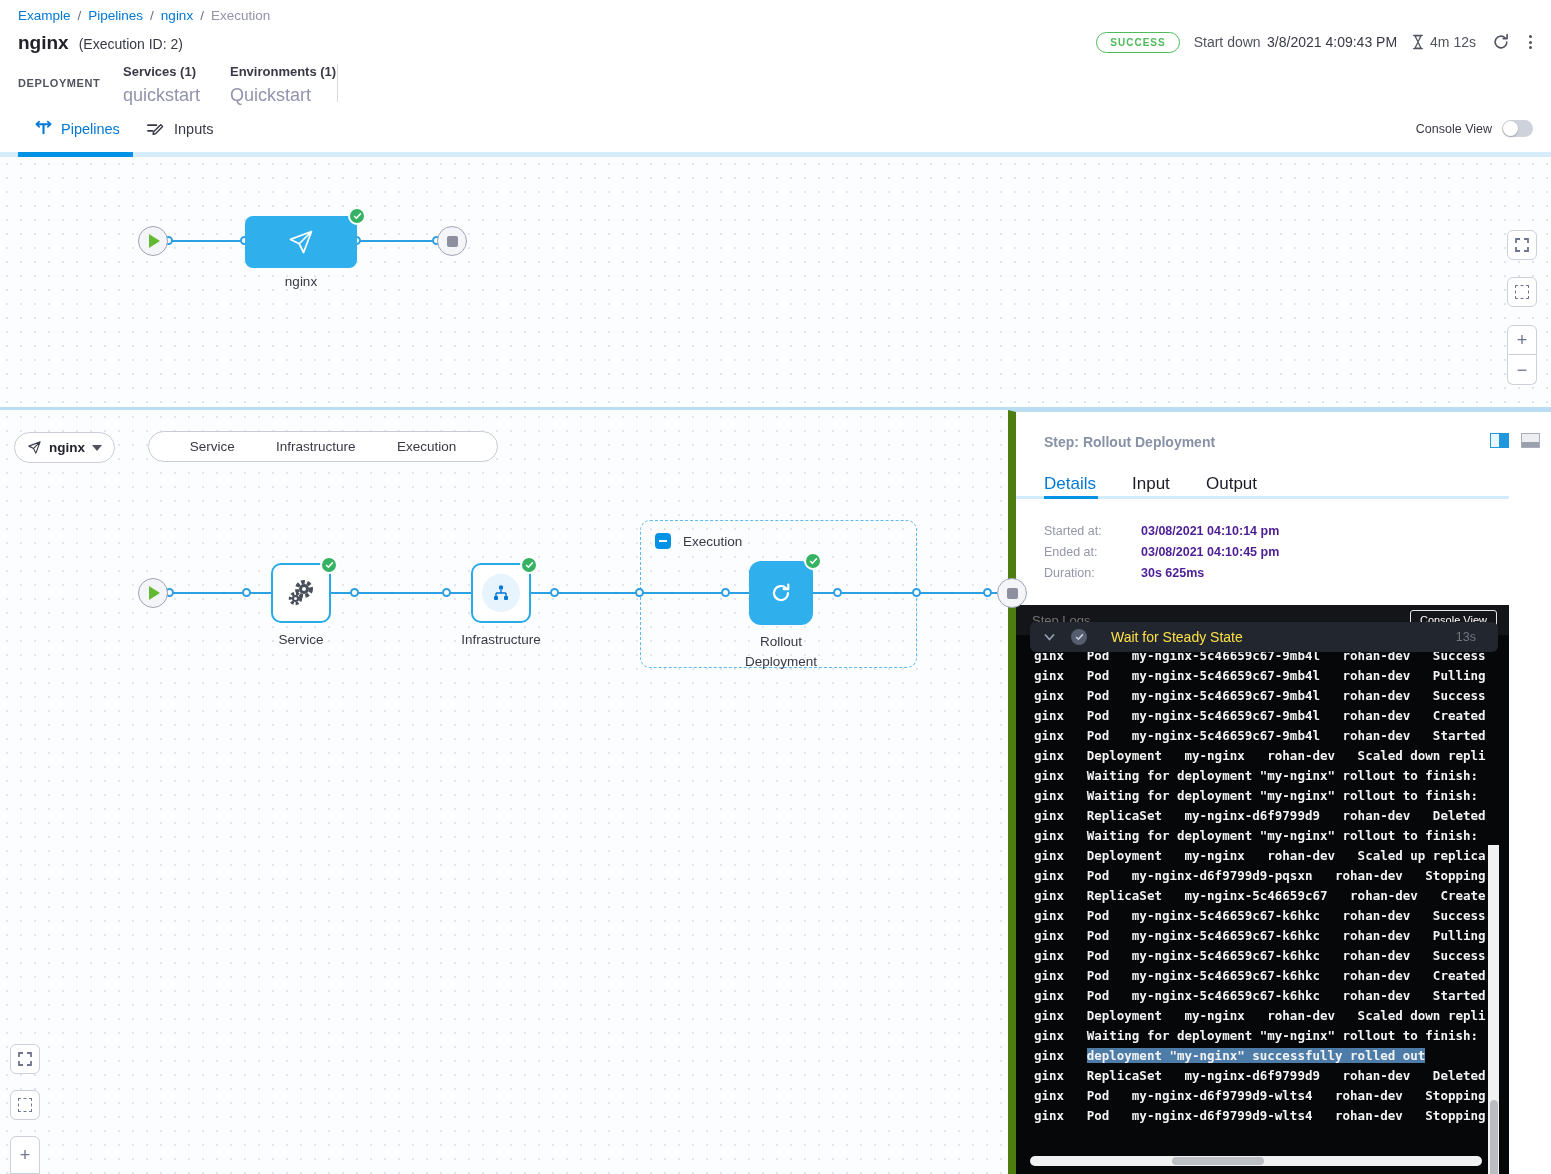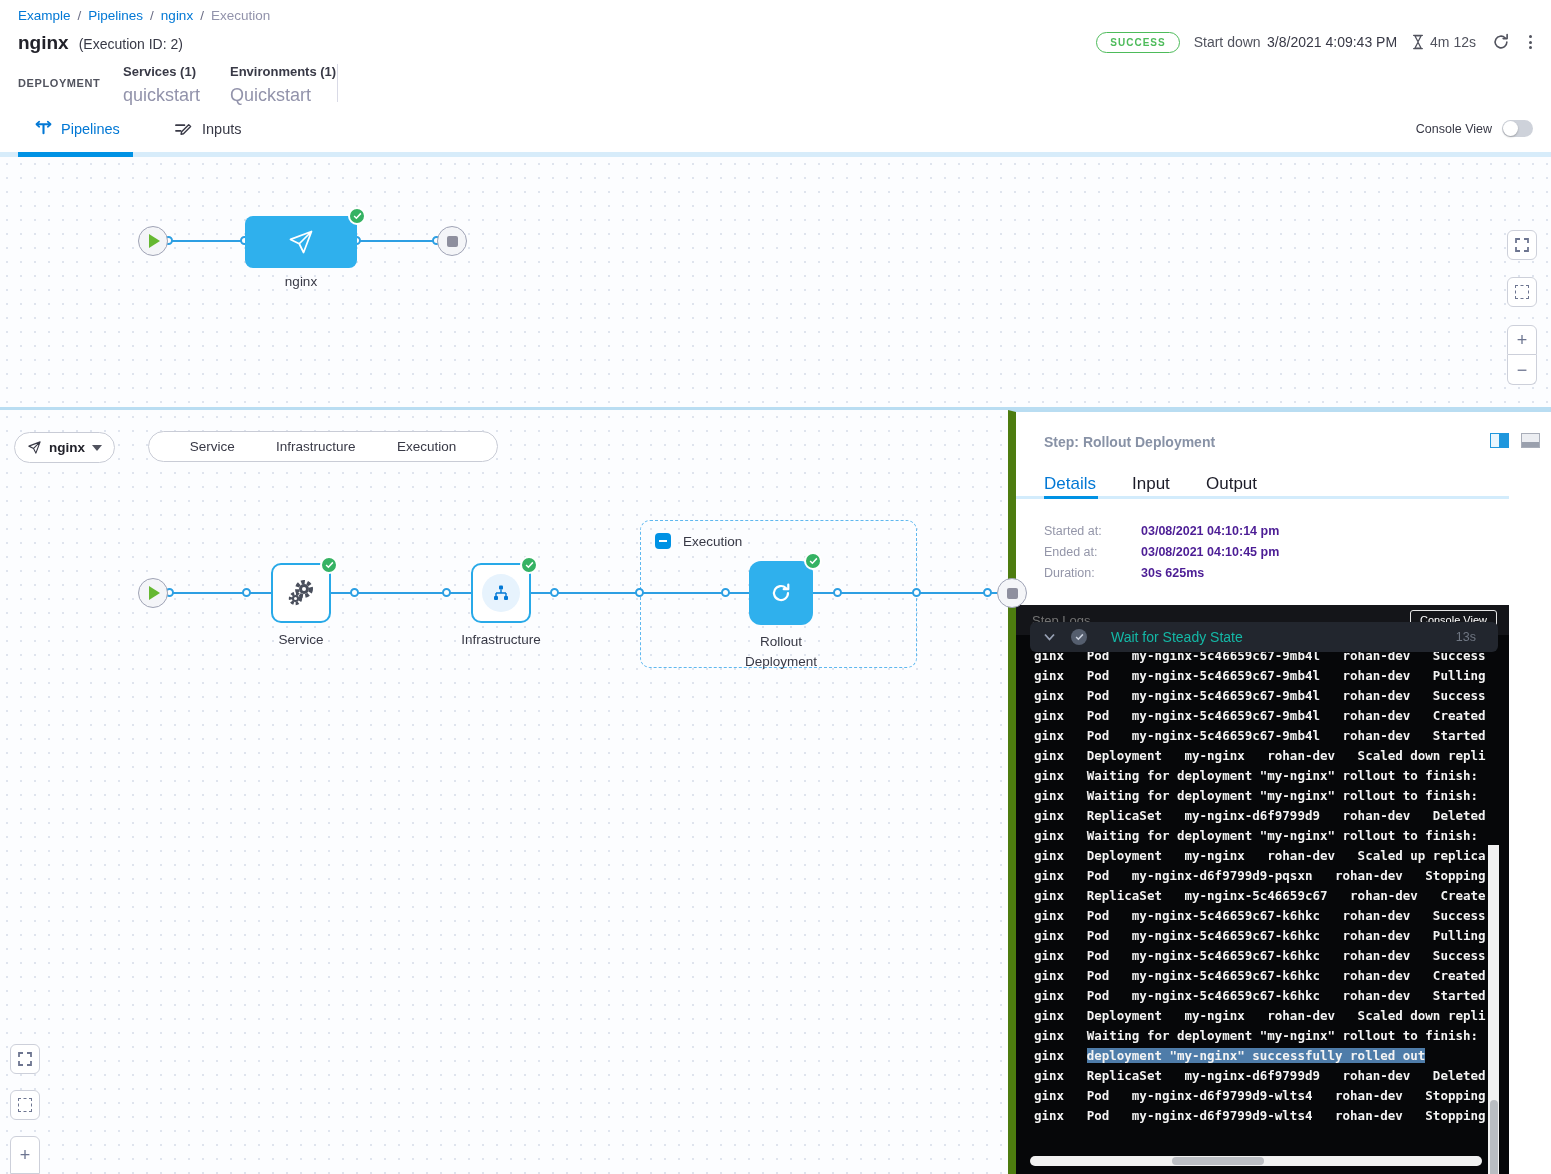--- a/index.html
+++ b/index.html
@@ -114,21 +114,21 @@
   .logs-hdr{position:absolute;left:0;top:0;width:100%;height:30px;background:#141519;
     display:flex;align-items:center;}
   .logs-hdr-title{margin-left:16px;font-size:13px;color:#737373;}
   .cv-btn{position:absolute;right:12px;top:5px;border:1px solid #e6e6e6;border-radius:3px;
     color:#fff;font-size:11px;padding:3px 9px;cursor:pointer;background:rgba(0,0,0,0);}
   .steady-bar{position:absolute;left:14px;top:17px;width:468px;height:30px;background:#22262e;
     border-radius:6px;display:flex;align-items:center;z-index:2;cursor:pointer;}
   .steady-bar .chev{margin-left:14px;}
   .steady-check{margin-left:16px;width:16px;height:16px;border-radius:50%;background:#555e6e;
     display:flex;align-items:center;justify-content:center;}
-  .steady-title{margin-left:24px;font-size:14px;color:#14b8a6;}
+  .steady-title{margin-left:24px;font-size:14px;color:#fde047;}
   .steady-dur{position:absolute;right:22px;font-size:12.5px;color:#6f7682;}
   .log-scroll{position:absolute;left:18px;top:41px;width:452px;height:500px;overflow:hidden;z-index:1;}
   .log-line{height:20px;line-height:20px;white-space:pre;font-family:"DejaVu Sans Mono",monospace;
     font-size:12.5px;font-weight:bold;color:#f4f4f4;}
   .log-hl{background:#4e7ca9;}
   .vscroll-track{position:absolute;left:472px;top:240px;width:11px;height:524px;background:#f1f1f1;z-index:3;}
   .vscroll-thumb{position:absolute;left:1.5px;top:255px;width:8px;height:266px;border-radius:4px;background:#b9bdc2;}
   .hscroll-track{position:absolute;left:14px;top:744px;width:452px;height:10px;border-radius:5px;background:#f1f1f1;z-index:3;}
   .hscroll-thumb{position:absolute;left:142px;top:1px;width:92px;height:8px;border-radius:4px;background:#bcbfc4;}
 </style>
@@ -187,21 +187,21 @@
 <div class="abs meta-divider"></div>
 
 <div class="abs tabbar">
   <div class="tab active" style="left:35px;">
     <svg width="17" height="17" viewBox="0 0 18 18">
       <path d="M3.5 4.5h11M9 4.5v9.5" fill="none" stroke="#0278d5" stroke-width="2.2" stroke-linecap="round"></path>
       <path d="M4.5 1.8 1.5 4.5l3 2.7M13.5 1.8l3 2.7-3 2.7" fill="none" stroke="#0278d5" stroke-width="1.8" stroke-linecap="round" stroke-linejoin="round"></path>
     </svg>
     <span>Pipelines</span>
   </div>
-  <div class="tab idle" style="left:174px;text-align:right;">
+  <div class="tab idle" style="left:146px;text-align:right;">
     <svg width="19" height="17" viewBox="0 0 20 18">
       <path d="M2 5.5h9M2 11.5h5" fill="none" stroke="#383946" stroke-width="1.8" stroke-linecap="round"></path>
       <path d="M10 14.5 17.5 7l-2-2L8 12.5l-.6 2.6 2.6-.6z" fill="none" stroke="#383946" stroke-width="1.5" stroke-linejoin="round"></path>
     </svg>
     <span>Inputs</span>
   </div>
   <div class="console-view">
     <span>Console View</span>
     <div class="toggle">
         <div class="knob"></div>

